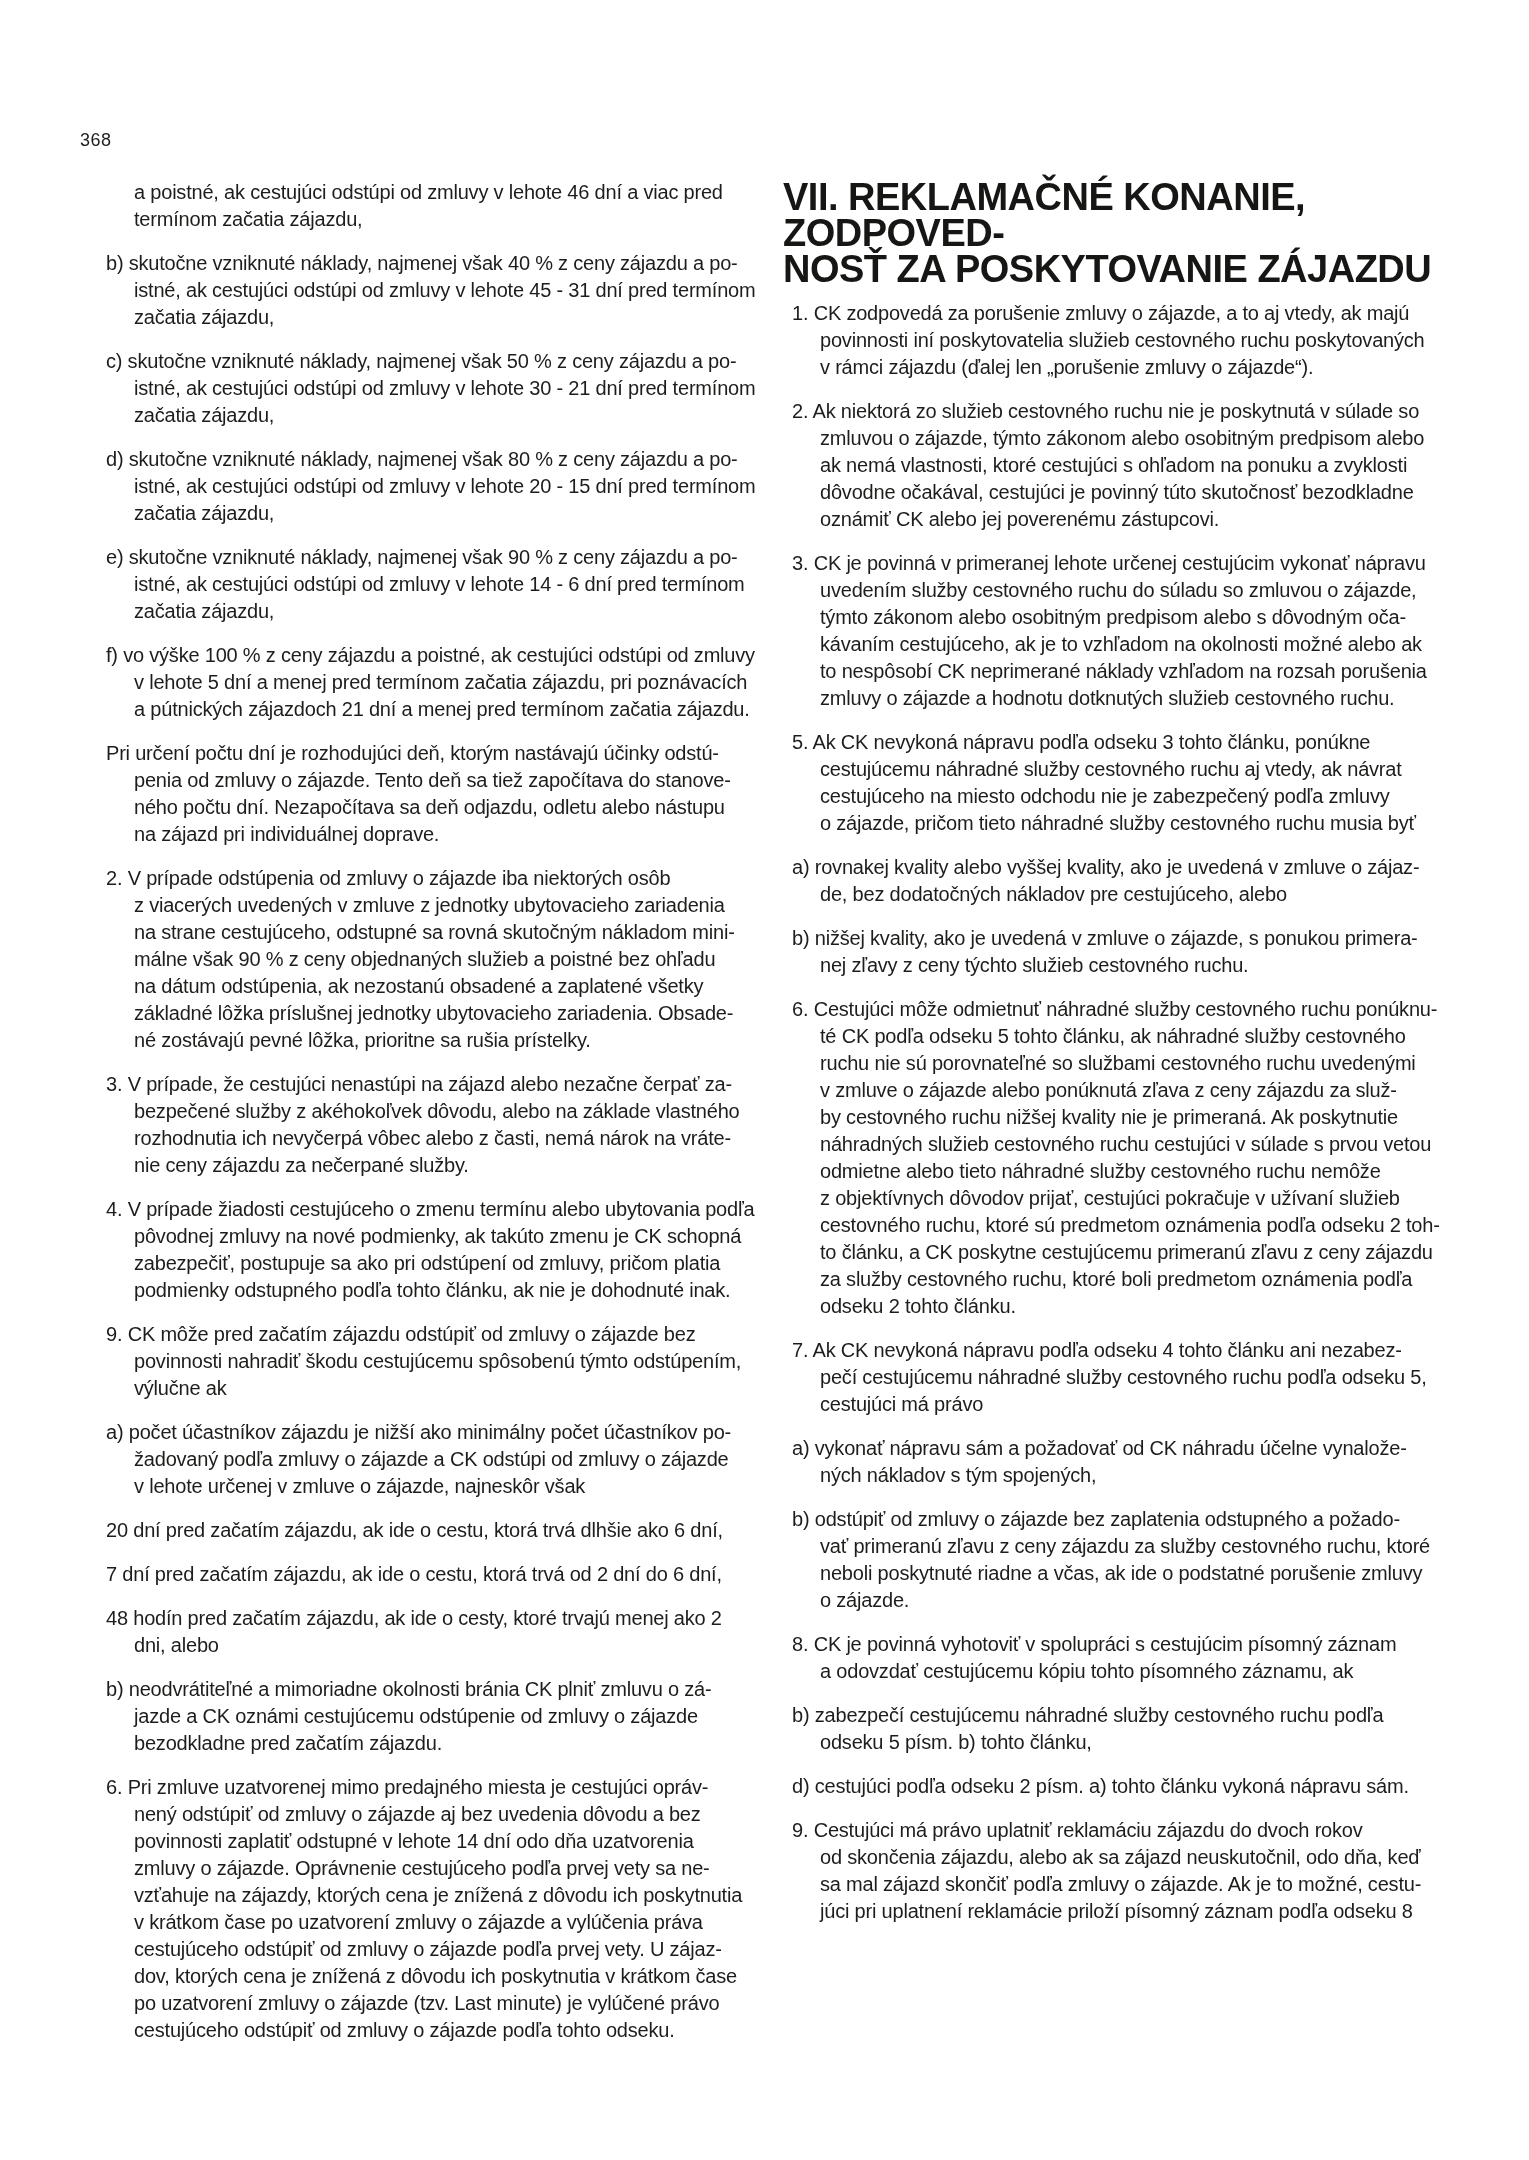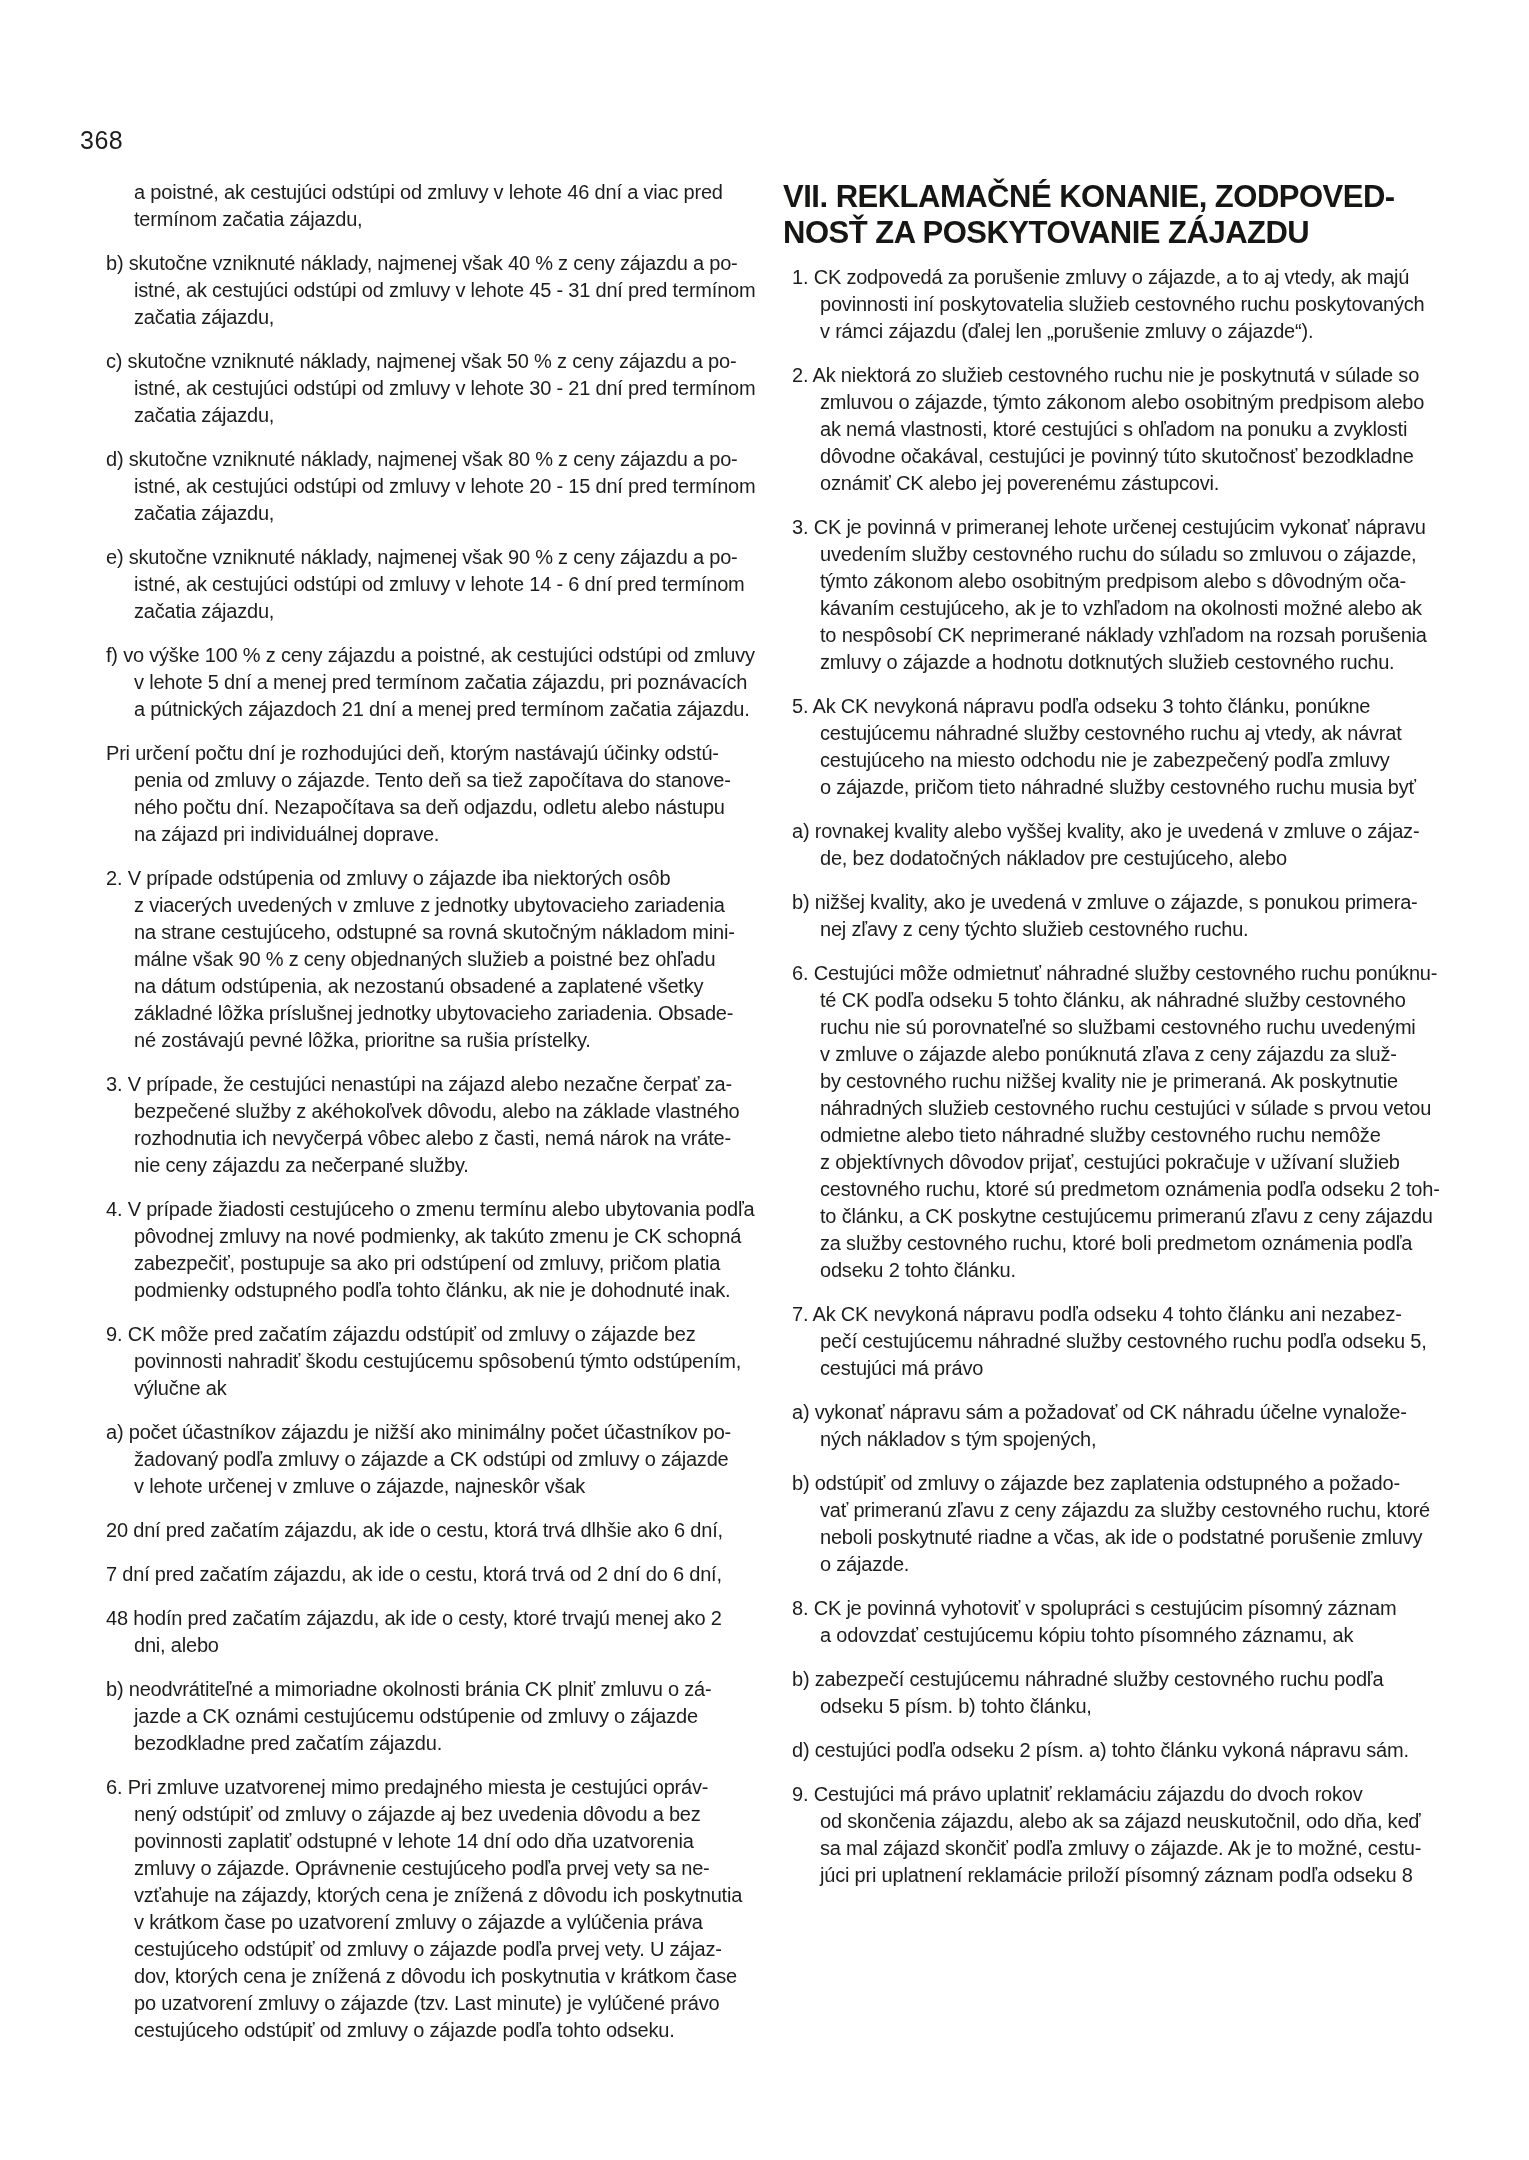--- a/index.html
+++ b/index.html
@@ -5,30 +5,30 @@
   html,body{margin:0;padding:0;}
   body{
     width:1529px;height:2160px;
     background:#ffffff;
     font-family:"Liberation Sans","DejaVu Sans",sans-serif;
     color:#1d1d1b;
   }
   .page{position:relative;width:1529px;height:2160px;background:#ffffff;overflow:hidden;}
   .page-number{
     position:absolute;left:80px;top:126px;
-    font-size:25px;line-height:28px;letter-spacing:0.5px;
+    font-size:18px;line-height:28px;letter-spacing:0.5px;
   }
   .col{
     position:absolute;top:179px;width:692px;
     font-size:20px;line-height:27px;letter-spacing:-0.2px;
   }
   .col-left{left:106px;}
   .col-right{left:792px;}
   .heading{
-    font-size:31px;line-height:36px;font-weight:bold;
+    font-size:38px;line-height:36px;font-weight:bold;
     letter-spacing:-0.5px;
     margin:0 0 13px -9px;
     white-space:pre-line;
     color:#161614;
   }
   .block{
     margin:0 0 17px 0;
     padding-left:28px;
     text-indent:-28px;
     white-space:pre-line;

